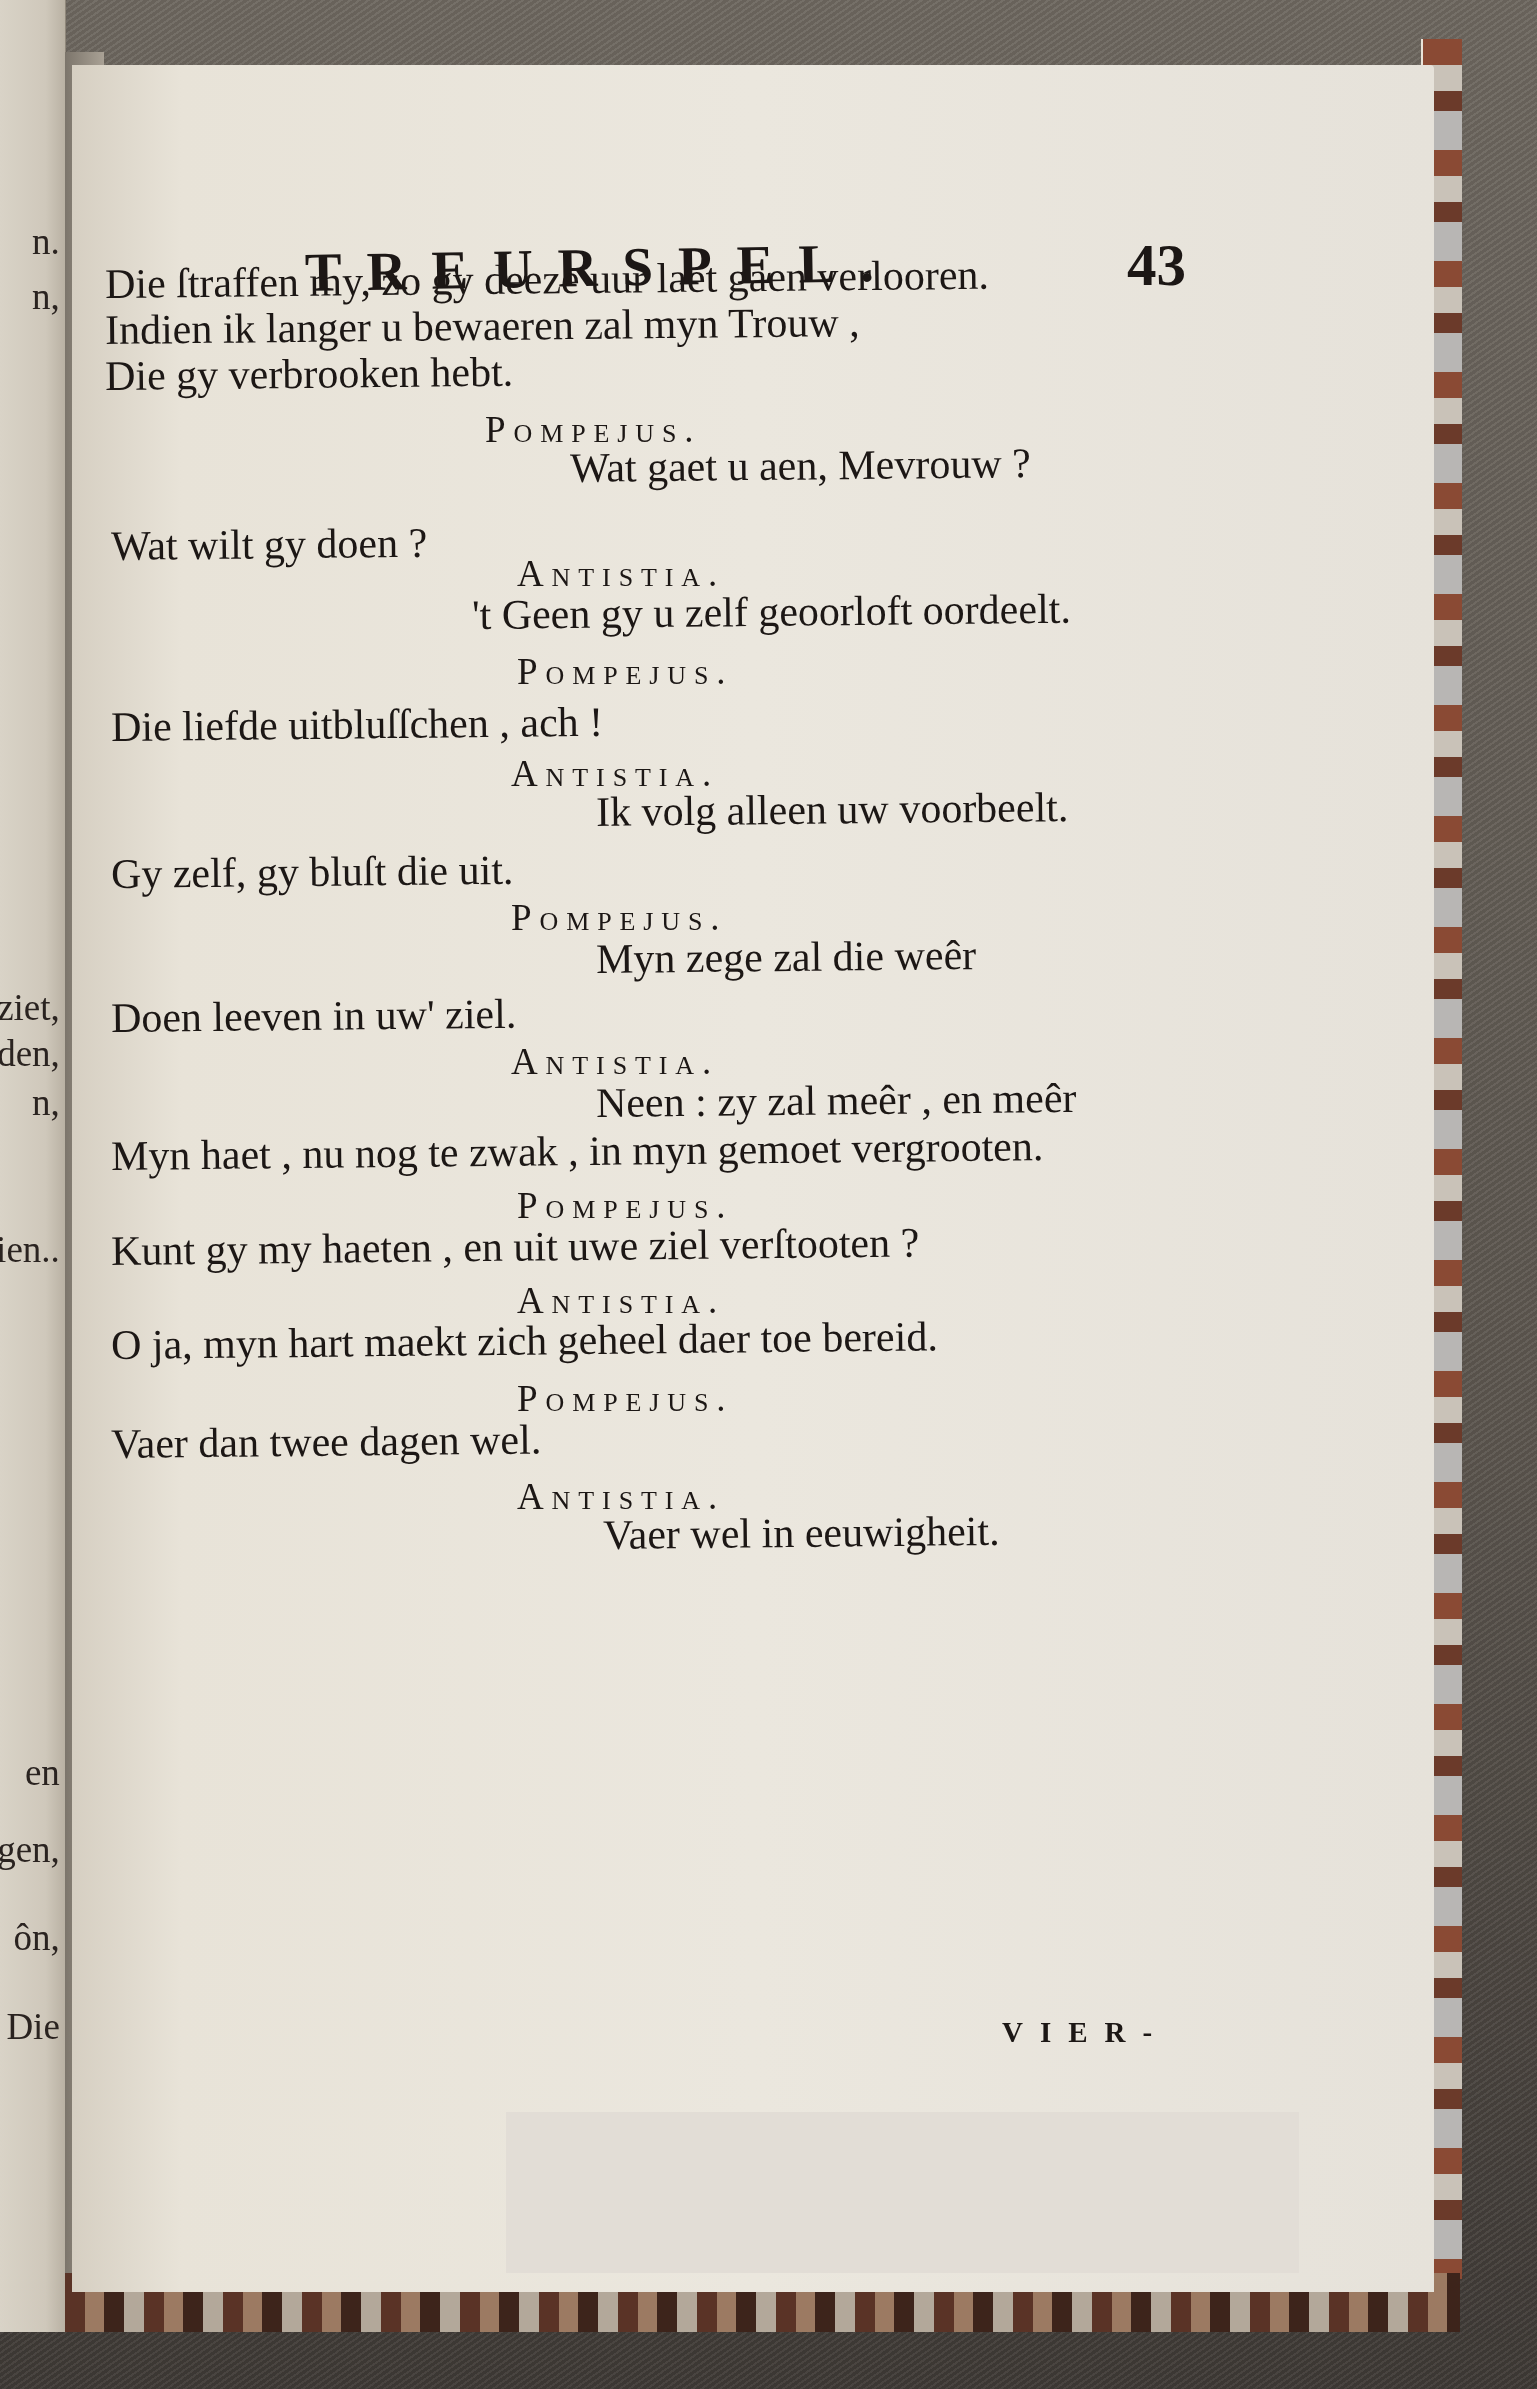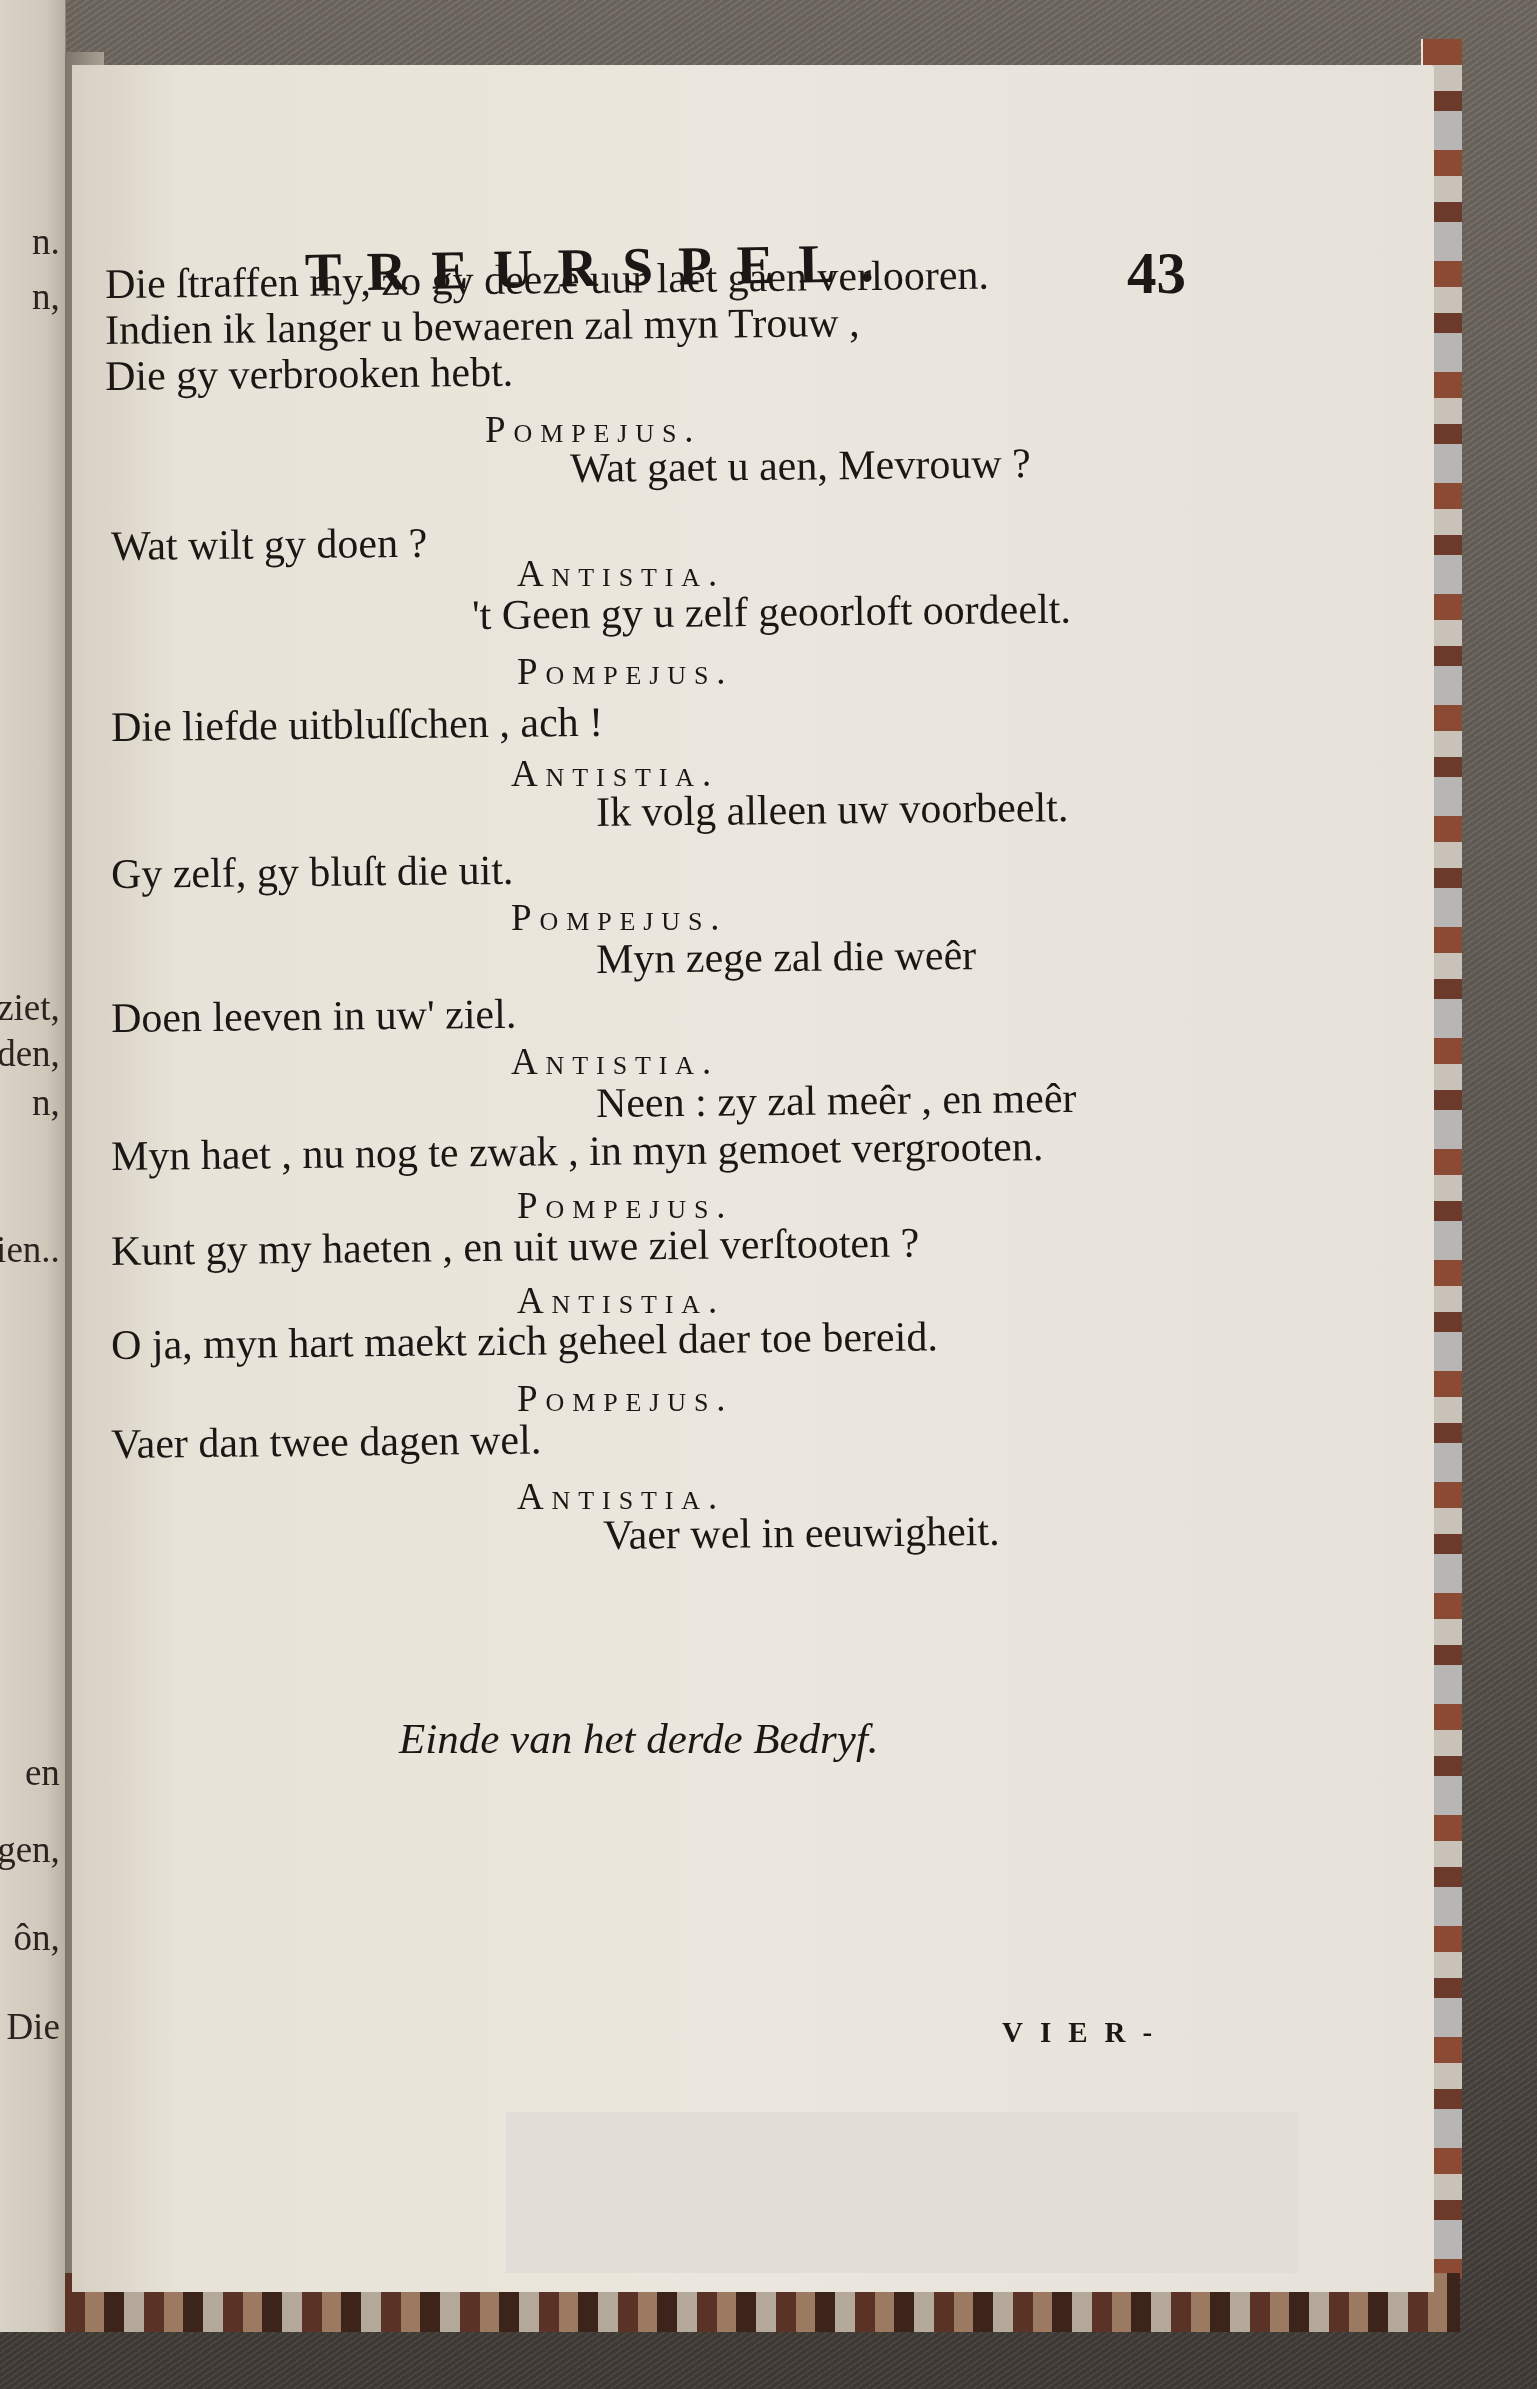--- a/index.html
+++ b/index.html
@@ -97,21 +97,20 @@
       font-weight: bold;
       transform: rotate(-1deg);
       transform-origin: left center;
     }
     .page-number {
       position: absolute;
       top: 154px;
       left: 1055px;
       font-size: 59px;
       font-weight: bold;
-      margin-top: 8px;
     }
     .line {
       position: absolute;
       font-size: 42px;
       white-space: nowrap;
       transform-origin: left center;
       transform: rotate(-0.6deg);
     }
     .speaker {
       position: absolute;
@@ -193,19 +192,18 @@
     <div class="line" style="top:1055px; left:39px;">Myn haet , nu nog te zwak , in myn gemoet vergrooten.</div>
     <div class="speaker" style="top:1107px; left:445px;">Pompejus.</div>
     <div class="line" style="top:1150px; left:39px;">Kunt gy my haeten ,   en uit uwe ziel verſtooten ?</div>
     <div class="speaker" style="top:1202px; left:445px;">Antistia.</div>
     <div class="line" style="top:1244px; left:39px;">O ja,  myn hart  maekt zich geheel daer toe bereid.</div>
     <div class="speaker" style="top:1300px; left:445px;">Pompejus.</div>
     <div class="line" style="top:1343px; left:39px;">Vaer dan twee dagen wel.</div>
     <div class="speaker" style="top:1398px; left:445px;">Antistia.</div>
     <div class="line" style="top:1434px; left:531px;">Vaer wel in eeuwigheit.</div>
 
-    <div class="act-end">Einde van het derde Bedryf.</div>
     <div class="catchword">VIER-</div>
   </div>
 </div>
 
 <div class="redaction"></div>
 
 
 </body></html>

